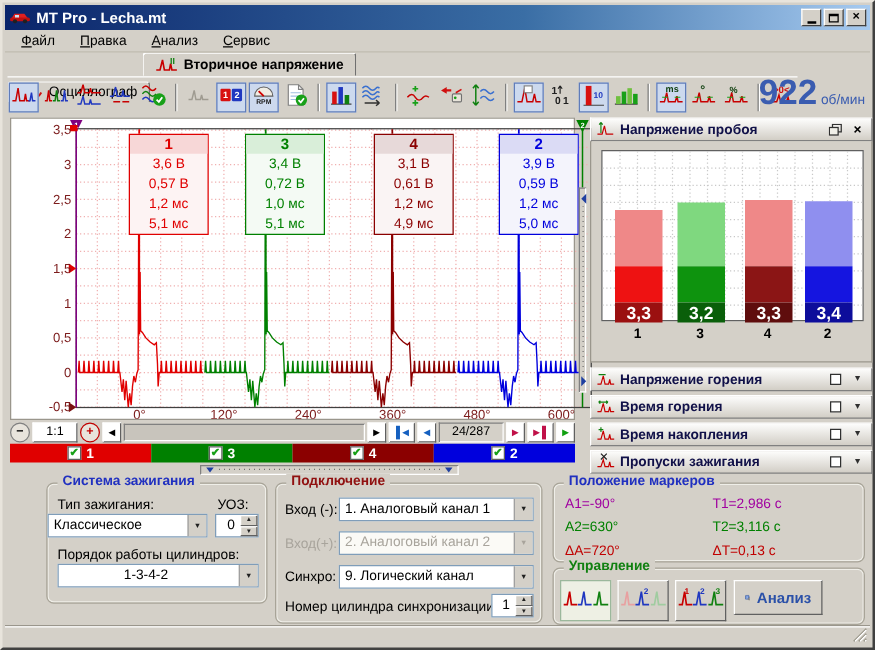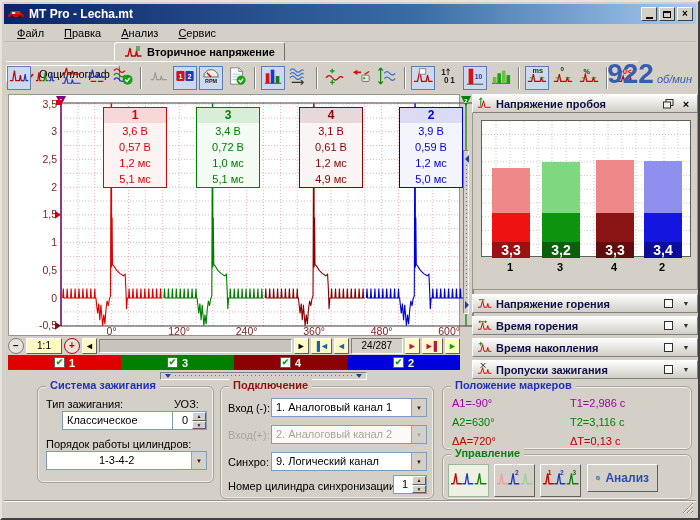--- a/index.html
+++ b/index.html
@@ -23,32 +23,32 @@
   
   .toolbar{position:absolute;left:4px;top:59px;height:30px;display:flex;align-items:center;border-top:1px solid #fff;padding-top:2px;}
   .tb-btn{width:24px;height:24px;border:1px solid transparent;background:transparent;display:flex;align-items:center;justify-content:center;margin:0 1px;padding:0;}
   .tb-btn svg{width:20px;height:20px;}
   .tb-btn.pressed{background:#ccd9ee;border:1px solid #5f7cba;}
   .tb-btn.disabled{opacity:.9;}
   .tb-sep{width:2px;height:22px;border-left:1px solid #808080;border-right:1px solid #fff;margin:0 4px;}
   .s{fill:none;stroke-width:1.3;}
   .rpm{position:absolute;top:58px;right:6px;height:30px;display:flex;align-items:baseline;gap:3px;}
   .rpm-val{font-size:28px;font-weight:bold;color:#3a5cb0;line-height:28px;}
-  .rpm-unit{font-size:11px;color:#3a5cb0;font-style:italic;}
+  .rpm-unit{font-size:11px;color:#3a5cb0;}
   
   .scope{position:absolute;left:6px;top:92px;width:452px;height:276px;background:#d4d0c8;}
   .scope-svg{position:absolute;left:0;top:0;width:452px;height:242px;background:#fff;border:1px solid #9a968c;padding-left:22px;}
   .infobox{position:absolute;top:13px;width:64px;border-style:solid;border-width:1px;text-align:center;}
   .infobox .ib-head{font-weight:bold;font-size:12px;height:15px;line-height:15px;}
   .infobox .ib-val{font-size:11px;line-height:16px;white-space:nowrap;}
   
   .navrow{position:absolute;left:0;top:243px;right:0;height:17px;display:flex;align-items:center;gap:2px;}
   .round-btn{width:16px;height:16px;border-radius:50%;border:1px solid #808080;background:#e8e4dc;display:flex;align-items:center;justify-content:center;font-size:10px;font-weight:bold;padding:0;}
   .round-btn.plus{color:#c00000;border-color:#c00000;}
-  .nav-btn{height:16px;border:1px solid;border-color:#fff #606060 #606060 #fff;background:#fef9c3;display:flex;align-items:center;justify-content:center;font-size:9px;padding:0 2px;}
+  .nav-btn{height:16px;border:1px solid;border-color:#fff #606060 #606060 #fff;background:#ffffff;display:flex;align-items:center;justify-content:center;font-size:9px;padding:0 2px;}
   .zoom11{width:36px;font-size:10px;}
   .track{flex:1;height:14px;border:1px solid;border-color:#808080 #fff #fff #808080;background:#c8c4bc;}
   .pagebox{width:52px;height:16px;border:1px solid;border-color:#808080 #fff #fff #808080;background:#d4d0c8;display:flex;align-items:center;justify-content:center;font-size:10px;}
   .c-blue{color:#1560c0;} .c-crim{color:#c01048;} .c-green{color:#10a010;}
   
   .chanbar{position:absolute;left:0;top:261px;right:0;height:15px;display:flex;}
   .chanseg{flex:1;display:flex;align-items:center;justify-content:center;gap:4px;color:#fff;font-weight:bold;font-size:11px;}
   .chk{width:11px;height:11px;background:#fff;border:1px solid #606060;display:flex;align-items:center;justify-content:center;font-size:9px;line-height:9px;color:#18a018;}
   
   .vsplit{position:absolute;left:459px;top:92px;width:10px;height:284px;}
@@ -582,21 +582,21 @@
   <div class="hsplit">
     <span class="tri" style="left:4px;top:1px;border-left:3px solid transparent;border-right:3px solid transparent;border-top:4px solid #2040a0;"></span>
     <div class="dots"></div>
     <span class="tri" style="right:4px;top:1px;border-left:3px solid transparent;border-right:3px solid transparent;border-top:4px solid #2040a0;"></span>
   </div>
 
   <div class="group" style="left:35px;top:384px;width:177px;height:97px;">
     <span class="legend" style="color:#2030c0;">Система зажигания</span>
     <span class="lbl" style="left:8px;top:11px;">Тип зажигания:</span>
     <span class="lbl" style="left:136px;top:11px;">УОЗ:</span>
-    <div class="combo" style="left:24px;top:24px;width:128px;">
+    <div class="combo" style="left:0;top:24px;width:128px;">
       <span class="txt">Классическое</span>
       <span class="cbtn">▼</span>
     </div>
     <div class="spin" style="left:134px;top:24px;width:35px;">
       <span class="txt">0</span>
       <span class="sbtns">
           <span>▲</span>
           <span>▼</span>
         </span>
     </div>

